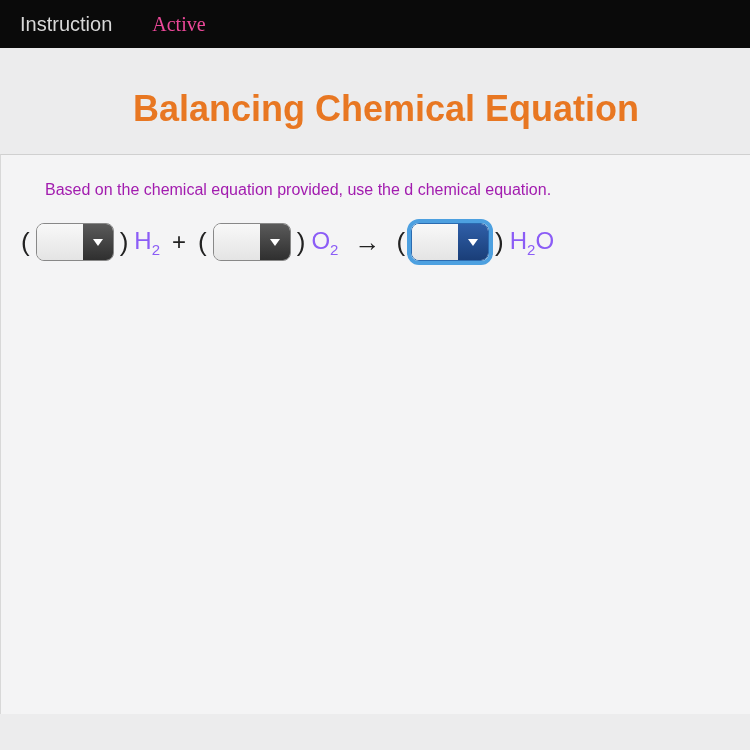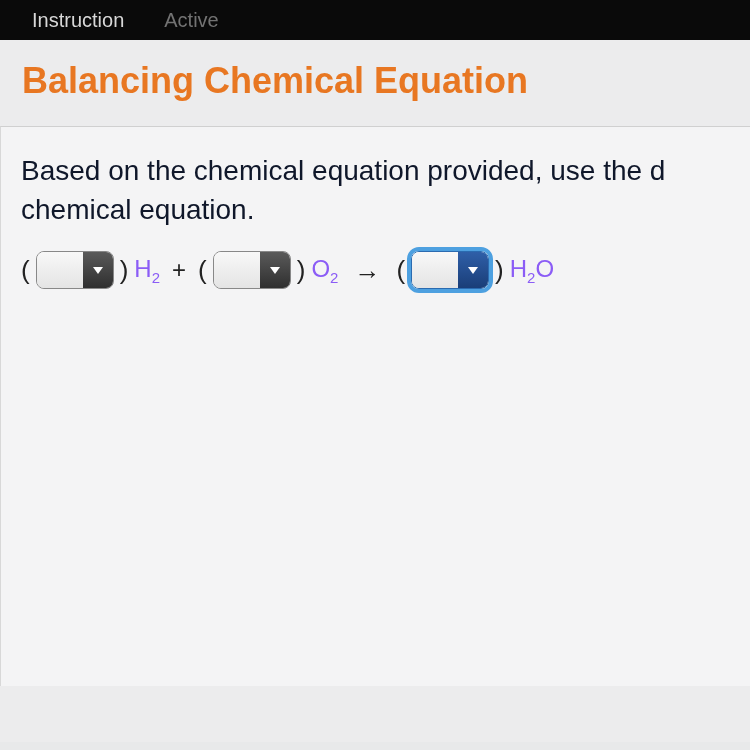--- a/index.html
+++ b/index.html
@@ -9,58 +9,61 @@
     }
     body {
       font-family: Arial, Helvetica, sans-serif;
       width: 750px;
       height: 750px;
       overflow: hidden;
       background: #e8e9ea;
     }
     .header-bar {
       background: #0a0a0a;
-      height: 40px;
+      height: 48px;
       display: flex;
       align-items: center;
-      padding-left: 12px;
+      padding-left: 0;
       color: #fff;
       font-size: 20px;
     }
     .header-tab {
       padding: 12px 20px;
       color: #d8d8d8;
     }
     .header-tab.inactive {
-      color: #737373;
+      color: #ec4899;
+      font-family: Liberation Serif, serif;
     }
     .content-area {
       background: #ececed;
       padding: 0;
       height: calc(750px - 48px);
     }
     .title {
       color: #e87722;
       font-size: 36px;
       font-weight: bold;
-      padding: 20px 0 24px 22px;
+      padding: 40px 0 24px 22px;
+      text-align: center;
     }
     .question-panel {
       background: #f4f4f5;
       margin: 0;
       padding: 24px 20px 40px 20px;
       border-top: 1px solid #d0d0d0;
       border-left: 1px solid #d8d8d8;
       min-height: 560px;
     }
     .prompt {
-      color: #0f172a;
-      font-size: 28px;
+      color: #a21caf;
+      font-size: 16px;
       line-height: 1.4;
       margin-bottom: 22px;
+      margin-left: 24px;
     }
     .equation-row {
       display: flex;
       align-items: center;
       font-size: 24px;
       color: #222;
       gap: 6px;
       flex-wrap: wrap;
     }
     .paren {

